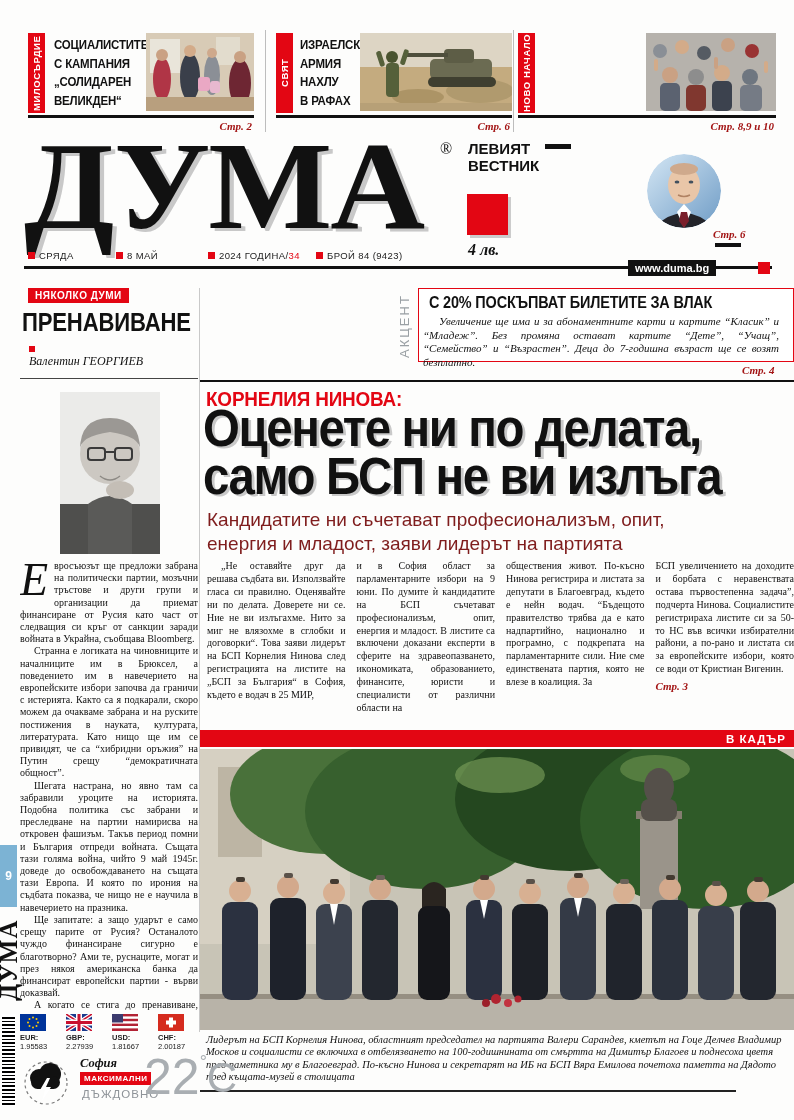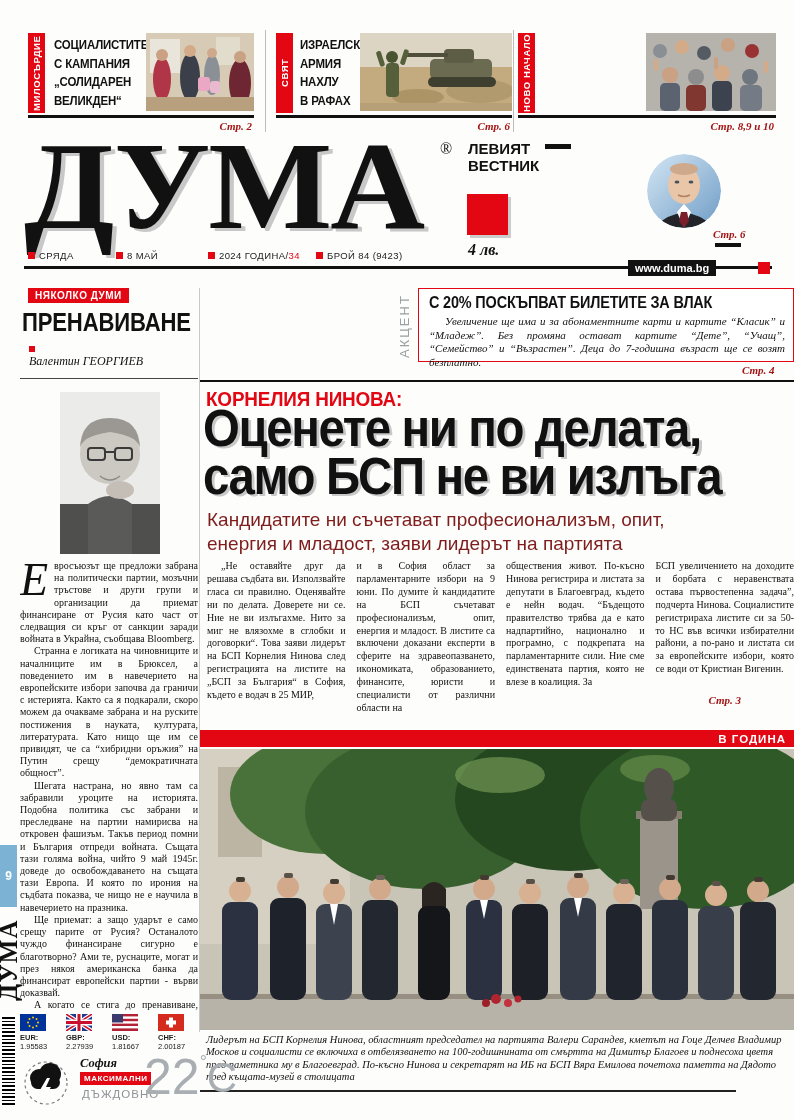--- a/index.html
+++ b/index.html
@@ -67,37 +67,37 @@
   .fw-author{left:9px;top:66px;font:italic 12px "Liberation Serif",serif}
   .fw-rule{left:0;top:90px;width:178px;height:1px;background:#444}
   #vline{left:199px;top:288px;width:1px;height:744px;background:#c9c9c9}
   #levski{left:207px;top:288px;width:183px;height:96px}
   .lv-head{left:0;top:6px;width:88px;font-size:13px;line-height:17.5px}
   .lv-photo{left:76px;top:2px;width:107px;height:73px}
   .lv-page{right:0;top:78px}
   #akclabel{left:396px;top:290px;height:72px}
   #akcbox{left:418px;top:288px;width:376px;height:74px;border:1.5px solid #e30613;background:#fff}
   .akc-head{left:10px;top:4px;font-size:17px;white-space:nowrap}
-  .akc-text{left:10px;top:26px;width:356px;font:italic 11px "Liberation Serif",serif;
+  .akc-text{left:4px;top:26px;width:356px;font:italic 11px "Liberation Serif",serif;
             line-height:13.5px;text-indent:16px;text-align:justify}
   #akcpage{left:742px;top:364px}
   #mainrule{left:200px;top:380px;width:594px;height:2px}
 
   
   #kicker{left:206px;top:386px;font-size:21px;color:#e30613;transform:scaleX(.9);
           transform-origin:0 0;white-space:nowrap}
   #headline{left:203px;top:405px;font-size:51px;line-height:48px;letter-spacing:-1.5px;
             transform:scaleX(.93);transform-origin:0 0;white-space:nowrap;
             text-shadow:3px 2px 0 #c9c9c9}
   #subtitle{left:207px;top:508px;font:19px "Liberation Sans",sans-serif;line-height:24px;color:#7f1d1d}
   #cols{left:207px;top:560px;width:587px;height:167px;display:flex;gap:11px;
         font-size:10px;line-height:12.9px;text-align:justify;overflow:hidden}
   .col{flex:1}
   .indent{text-indent:14px}
-  .colpage{display:block;text-align:center;margin-top:18px}
+  .colpage{display:block;text-align:left;margin-top:4px}
   #vkadar{left:200px;top:730px;width:594px;height:17px;background:#e30613;color:#fff;
           display:flex;justify-content:flex-end;align-items:center;padding-right:8px;
           font:bold 11.5px "Liberation Sans",sans-serif;letter-spacing:1px}
   #mainphoto{left:200px;top:749px;width:594px;height:281px}
   #caption{left:206px;top:1034px;width:580px;font:italic 10.5px "Liberation Serif",serif;
            line-height:12.3px}
   #botrule{left:200px;top:1090px;width:536px;height:2px;background:#222}
 
   
   #authorphoto{left:60px;top:392px;width:100px;height:162px}
@@ -298,21 +298,21 @@
     <div class="col indent">„Не оставяйте друг да решава съдбата ви. Използвайте гласа си правилно. Оценявайте ни по делата. Доверете ни се. Ние не ви излъгахме. Нито за миг не влязохме в сглобки и договорки“. Това заяви лидерът на БСП Корнелия Нинова след регистрацията на листите на „БСП за България“ в София, където е водач в 25 МИР,</div>
     <div class="col">и в София област за парламентарните избори на 9 юни. По думите ѝ кандидатите на БСП съчетават професионализъм, опит, енергия и младост. В листите са включени доказани експерти в сферите на здравеопазването, икономиката, образованието, финансите, юристи и специалисти от различни области на</div>
     <div class="col">обществения живот. По-късно Нинова регистрира и листата за депутати в Благоевград, където е нейн водач. “Бъдещото правителство трябва да е като надпартийно, национално и програмно, с подкрепата на парламентарните сили. Ние сме единствената партия, която не влезе в коалиция. За</div>
     <div class="col">
       <span>БСП увеличението на доходите и борбата с неравенствата остава първостепенна задача”, подчерта Нинова. Социалистите регистрираха листите си за 50-то НС във всички избирателни райони, а по-рано и листата си за европейските избори, която се води от Кристиан Вигенин.</span>
       <span class="colpage pageref">Стр. 3</span>
     </div>
   </div>
 
   <div class="abs" id="vkadar">
-    <span>В ГОДИНА</span>
+    <span>В КАДЪР</span>
   </div>
 
   <svg class="abs" id="mainphoto" viewBox="0 0 594 281">
     <rect width="594" height="281" fill="#c8c4b6"></rect>
     <rect x="0" y="0" width="150" height="195" fill="#d6d0c2"></rect>
     <rect x="18" y="18" width="44" height="90" fill="#bdb5a4"></rect>
     <ellipse cx="125" cy="45" rx="95" ry="60" fill="#49713a"></ellipse>
     <ellipse cx="225" cy="62" rx="120" ry="78" fill="#37602e"></ellipse>
     <ellipse cx="370" cy="50" rx="115" ry="72" fill="#24471f"></ellipse>
     <ellipse cx="505" cy="72" rx="125" ry="88" fill="#2f5a28"></ellipse>
@@ -384,21 +384,21 @@
     <rect x="55" y="56" width="17" height="12" rx="3" fill="none" stroke="#3a3a3a" stroke-width="2"></rect>
     <line x1="45" y1="60" x2="55" y2="60" stroke="#3a3a3a" stroke-width="2"></line>
     <ellipse cx="60" cy="98" rx="14" ry="9" fill="#c4beb6"></ellipse>
     <path d="M40 84 Q50 92 60 84" stroke="#8d8a85" fill="none" stroke-width="1.5"></path>
   </svg>
 
   <div class="abs" id="article">
     <p class="first"><span class="drop">Е</span><span>вросъюзът ще предложи забрана на политически партии, мозъчни тръстове и други групи и организации да приемат финансиране от Русия като част от следващия си кръг от санкции заради войната в Украйна, съобщава Bloomberg.</span></p>
     <p>Странна е логиката на чиновниците и началниците им в Брюксел, а поведението им в навечерието на европейските избори започва да граничи с истерията. Както са я подкарали, скоро можем да очакваме забрана и на руските постижения в науката, културата, литературата. Като нищо ще им се привидят, че са “хибридни оръжия” на Путин срещу “демократичната общност”.</p>
     <p>Шегата настрана, но явно там са забравили уроците на историята. Подобна политика със забрани и преследване на партии намирисва на откровен фашизъм. Такъв период помни и България отпреди войната. Същата тази голяма война, чийто 9 май 1945г. доведе до освобождаването на същата тази Европа. И която по ирония на съдбата показва, че нищо не е научила в навечерието на празника.</p>
-    <p>Ще приемат: а защо ударът е само срещу парите от Русия? Останалото чуждо финансиране сигурно е благотворно? Ами те, руснаците, могат и през някоя американска банка да финансират европейски партии - върви доказвай.</p>
+    <p>Ще запитате: а защо ударът е само срещу парите от Русия? Останалото чуждо финансиране сигурно е благотворно? Ами те, руснаците, могат и през някоя американска банка да финансират европейски партии - върви доказвай.</p>
     <p>А когато се стига до пренавиване, ефектът винаги е обратен.</p>
   </div>
 
   <div class="abs" id="currency">
     <div class="cur">
       <svg width="26" height="17" viewBox="0 0 26 17">
         <rect width="26" height="17" fill="#003399"></rect>
         <g fill="#ffcc00">
             <circle cx="13" cy="3.5" r="1"></circle>
             <circle cx="16.5" cy="5" r="1"></circle>

